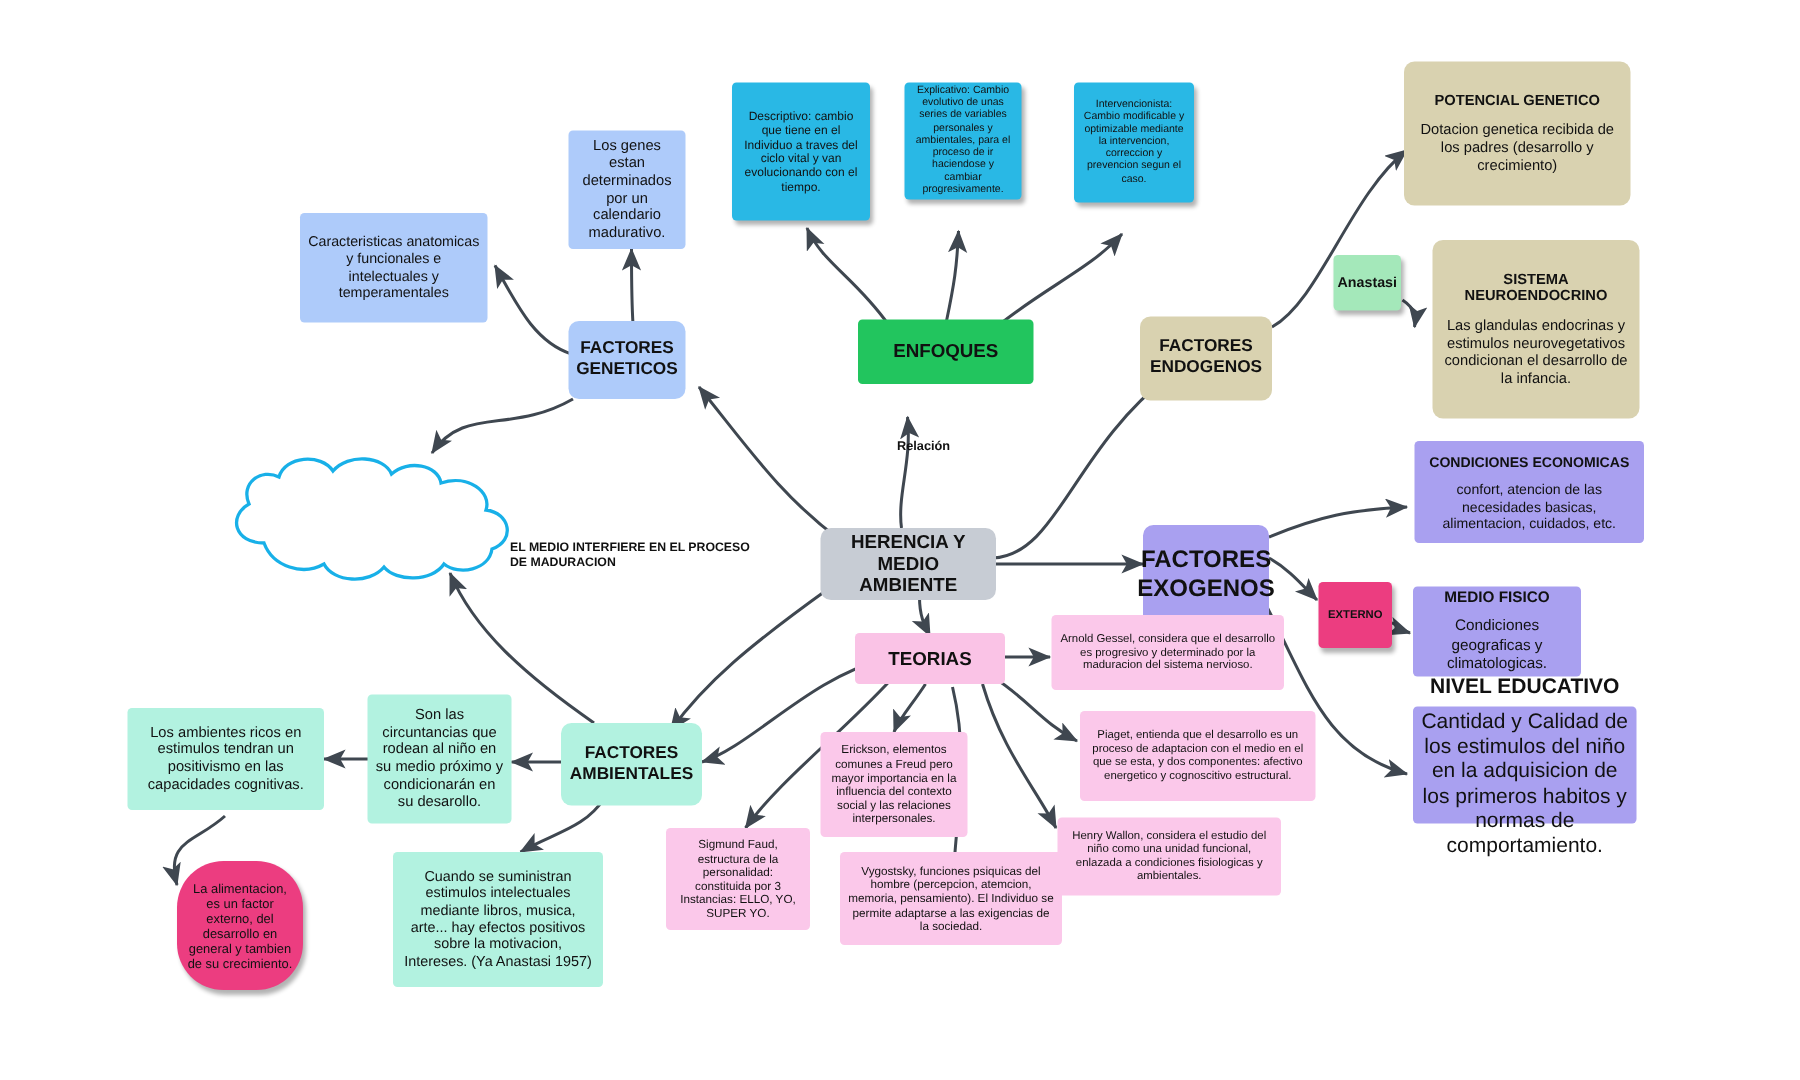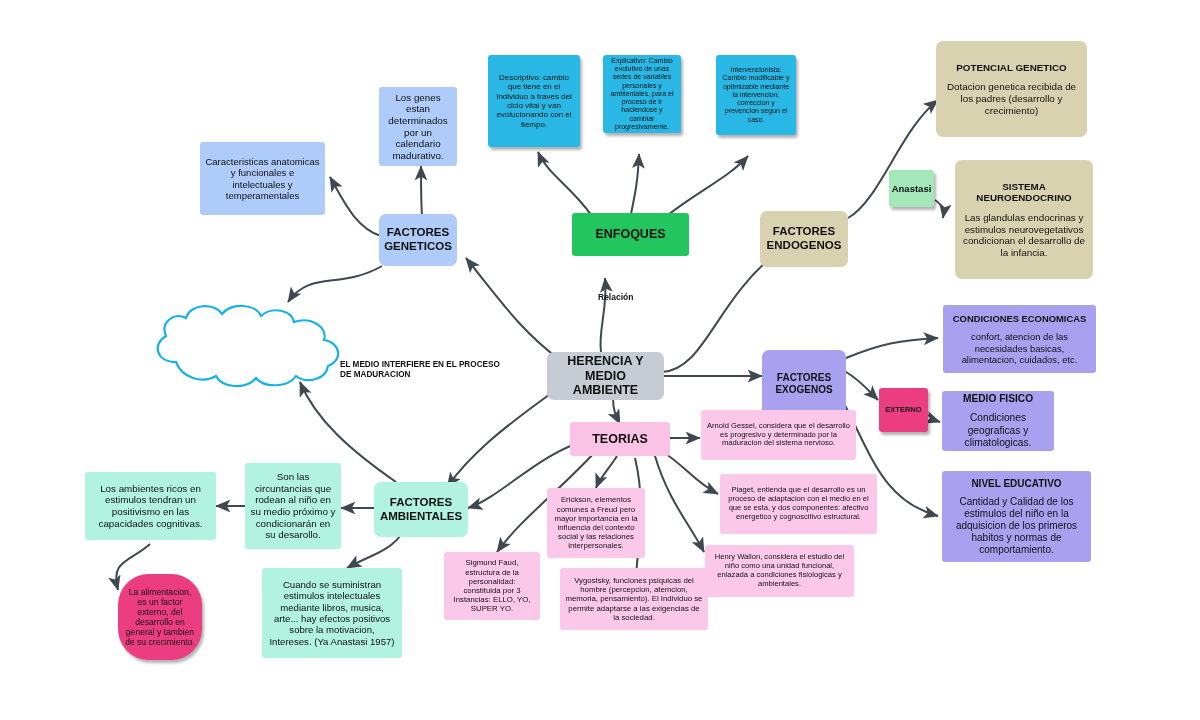--- a/index.html
+++ b/index.html
@@ -212,21 +212,21 @@
   <div class="plainlabel" style="left:340px; top:360px; width:160px; font-size:8.2px;">EL MEDIO INTERFIERE EN EL PROCESO DE MADURACION</div>
 
   <div class="node c-tan rounded" style="left:760px; top:211px; width:88px; height:56px; font-size:11.5px;">
     <span class="ttl">FACTORES ENDOGENOS</span>
   </div>
 
   <div class="node c-gray rounded" style="left:547px; top:352px; width:117px; height:48px; font-size:12.5px;">
     <span class="ttl">HERENCIA Y MEDIO AMBIENTE</span>
   </div>
 
-  <div class="node c-purple rounded" style="left:762px; top:350px; width:84px; height:68px; font-size:10px;">
+  <div class="node c-purple rounded" style="left:762px; top:350px; width:84px; height:68px; font-size:16px;">
     <span class="ttl">FACTORES EXOGENOS</span>
   </div>
 
   <div class="node c-green shadow softround" style="left:889px; top:170px; width:45px; height:37px; font-size:9.5px;">
     <span class="ttl">Anastasi</span>
   </div>
 
   <div class="node c-magenta shadow softround" style="left:879px; top:388px; width:49px; height:44px; font-size:7.5px;">
     <span class="ttl">EXTERNO</span>
   </div>
@@ -234,31 +234,31 @@
   <div class="node c-tan rounded" style="left:936px; top:41px; width:151px; height:96px; font-size:9.8px;">
     <span class="ttl" style="margin-bottom:8px;">POTENCIAL GENETICO</span>
     <span class="bdy">Dotacion genetica recibida de los padres (desarrollo y crecimiento)</span>
   </div>
 
   <div class="node c-tan rounded" style="left:955px; top:160px; width:138px; height:119px; font-size:9.8px;">
     <span class="ttl" style="margin-bottom:8px;">SISTEMA NEUROENDOCRINO</span>
     <span class="bdy">Las glandulas endocrinas y estimulos neurovegetativos condicionan el desarrollo de la infancia.</span>
   </div>
 
-  <div class="node c-purple softround" style="left:943px; top:305px; width:153px; height:68px; font-size:9.4px;">
+  <div class="node c-purple softround" style="left:943px; top:294px; width:153px; height:68px; font-size:9.4px;">
     <span class="ttl" style="margin-bottom:7px;">CONDICIONES ECONOMICAS</span>
     <span class="bdy">confort, atencion de las necesidades basicas, alimentacion, cuidados, etc.</span>
   </div>
 
   <div class="node c-purple softround" style="left:942px; top:391px; width:112px; height:60px; font-size:10.2px;">
     <span class="ttl" style="margin-bottom:7px;">MEDIO FISICO</span>
     <span class="bdy">Condiciones geograficas y climatologicas.</span>
   </div>
 
-  <div class="node c-purple softround" style="left:942px; top:471px; width:149px; height:91px; font-size:10px;">
+  <div class="node c-purple softround" style="left:942px; top:471px; width:149px; height:78px; font-size:14px;">
     <span class="ttl" style="margin-bottom:7px;">NIVEL EDUCATIVO</span>
     <span class="bdy">Cantidad y Calidad de los estimulos del niño en la adquisicion de los primeros habitos y normas de comportamiento.</span>
   </div>
 
   <div class="node c-pink softround" style="left:570px; top:422px; width:100px; height:34px; font-size:12.5px;">
     <span class="ttl">TEORIAS</span>
   </div>
 
   <div class="node c-pinklt softround" style="left:701px; top:410px; width:155px; height:50px; font-size:7.6px;">
     <span class="bdy">Arnold Gessel, considera que el desarrollo es progresivo y determinado por la maduracion del sistema nervioso.</span>

